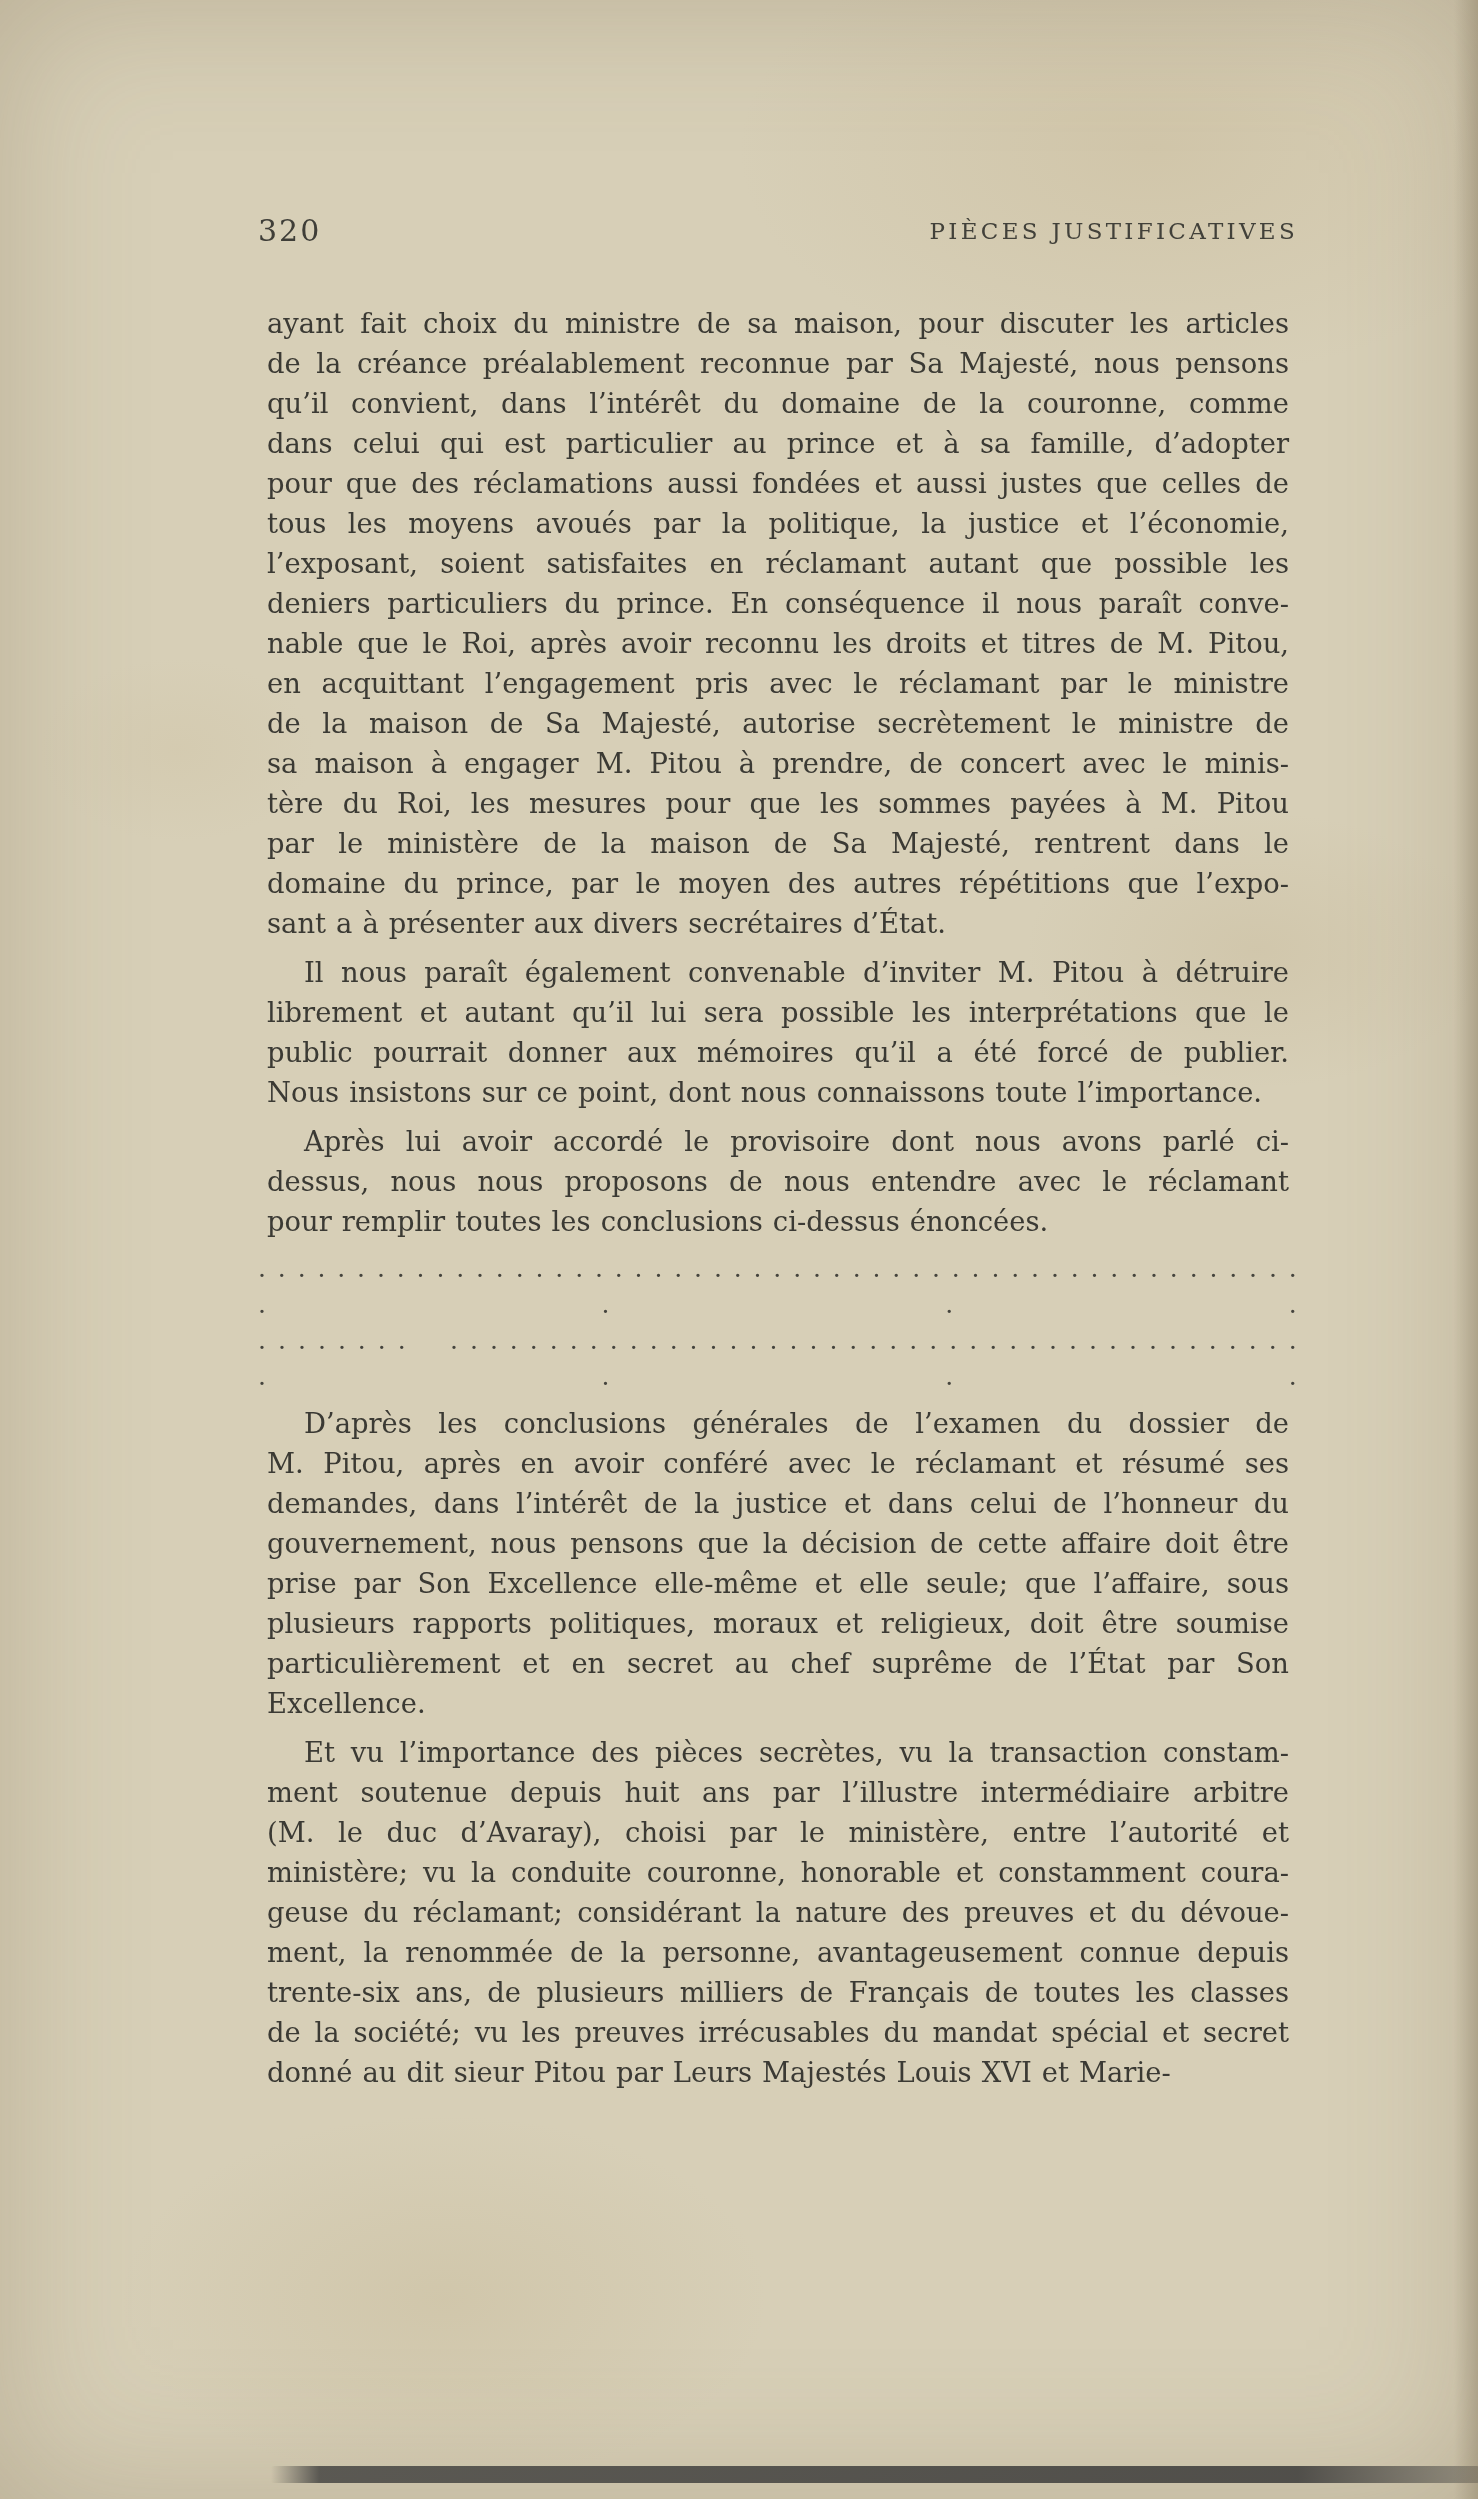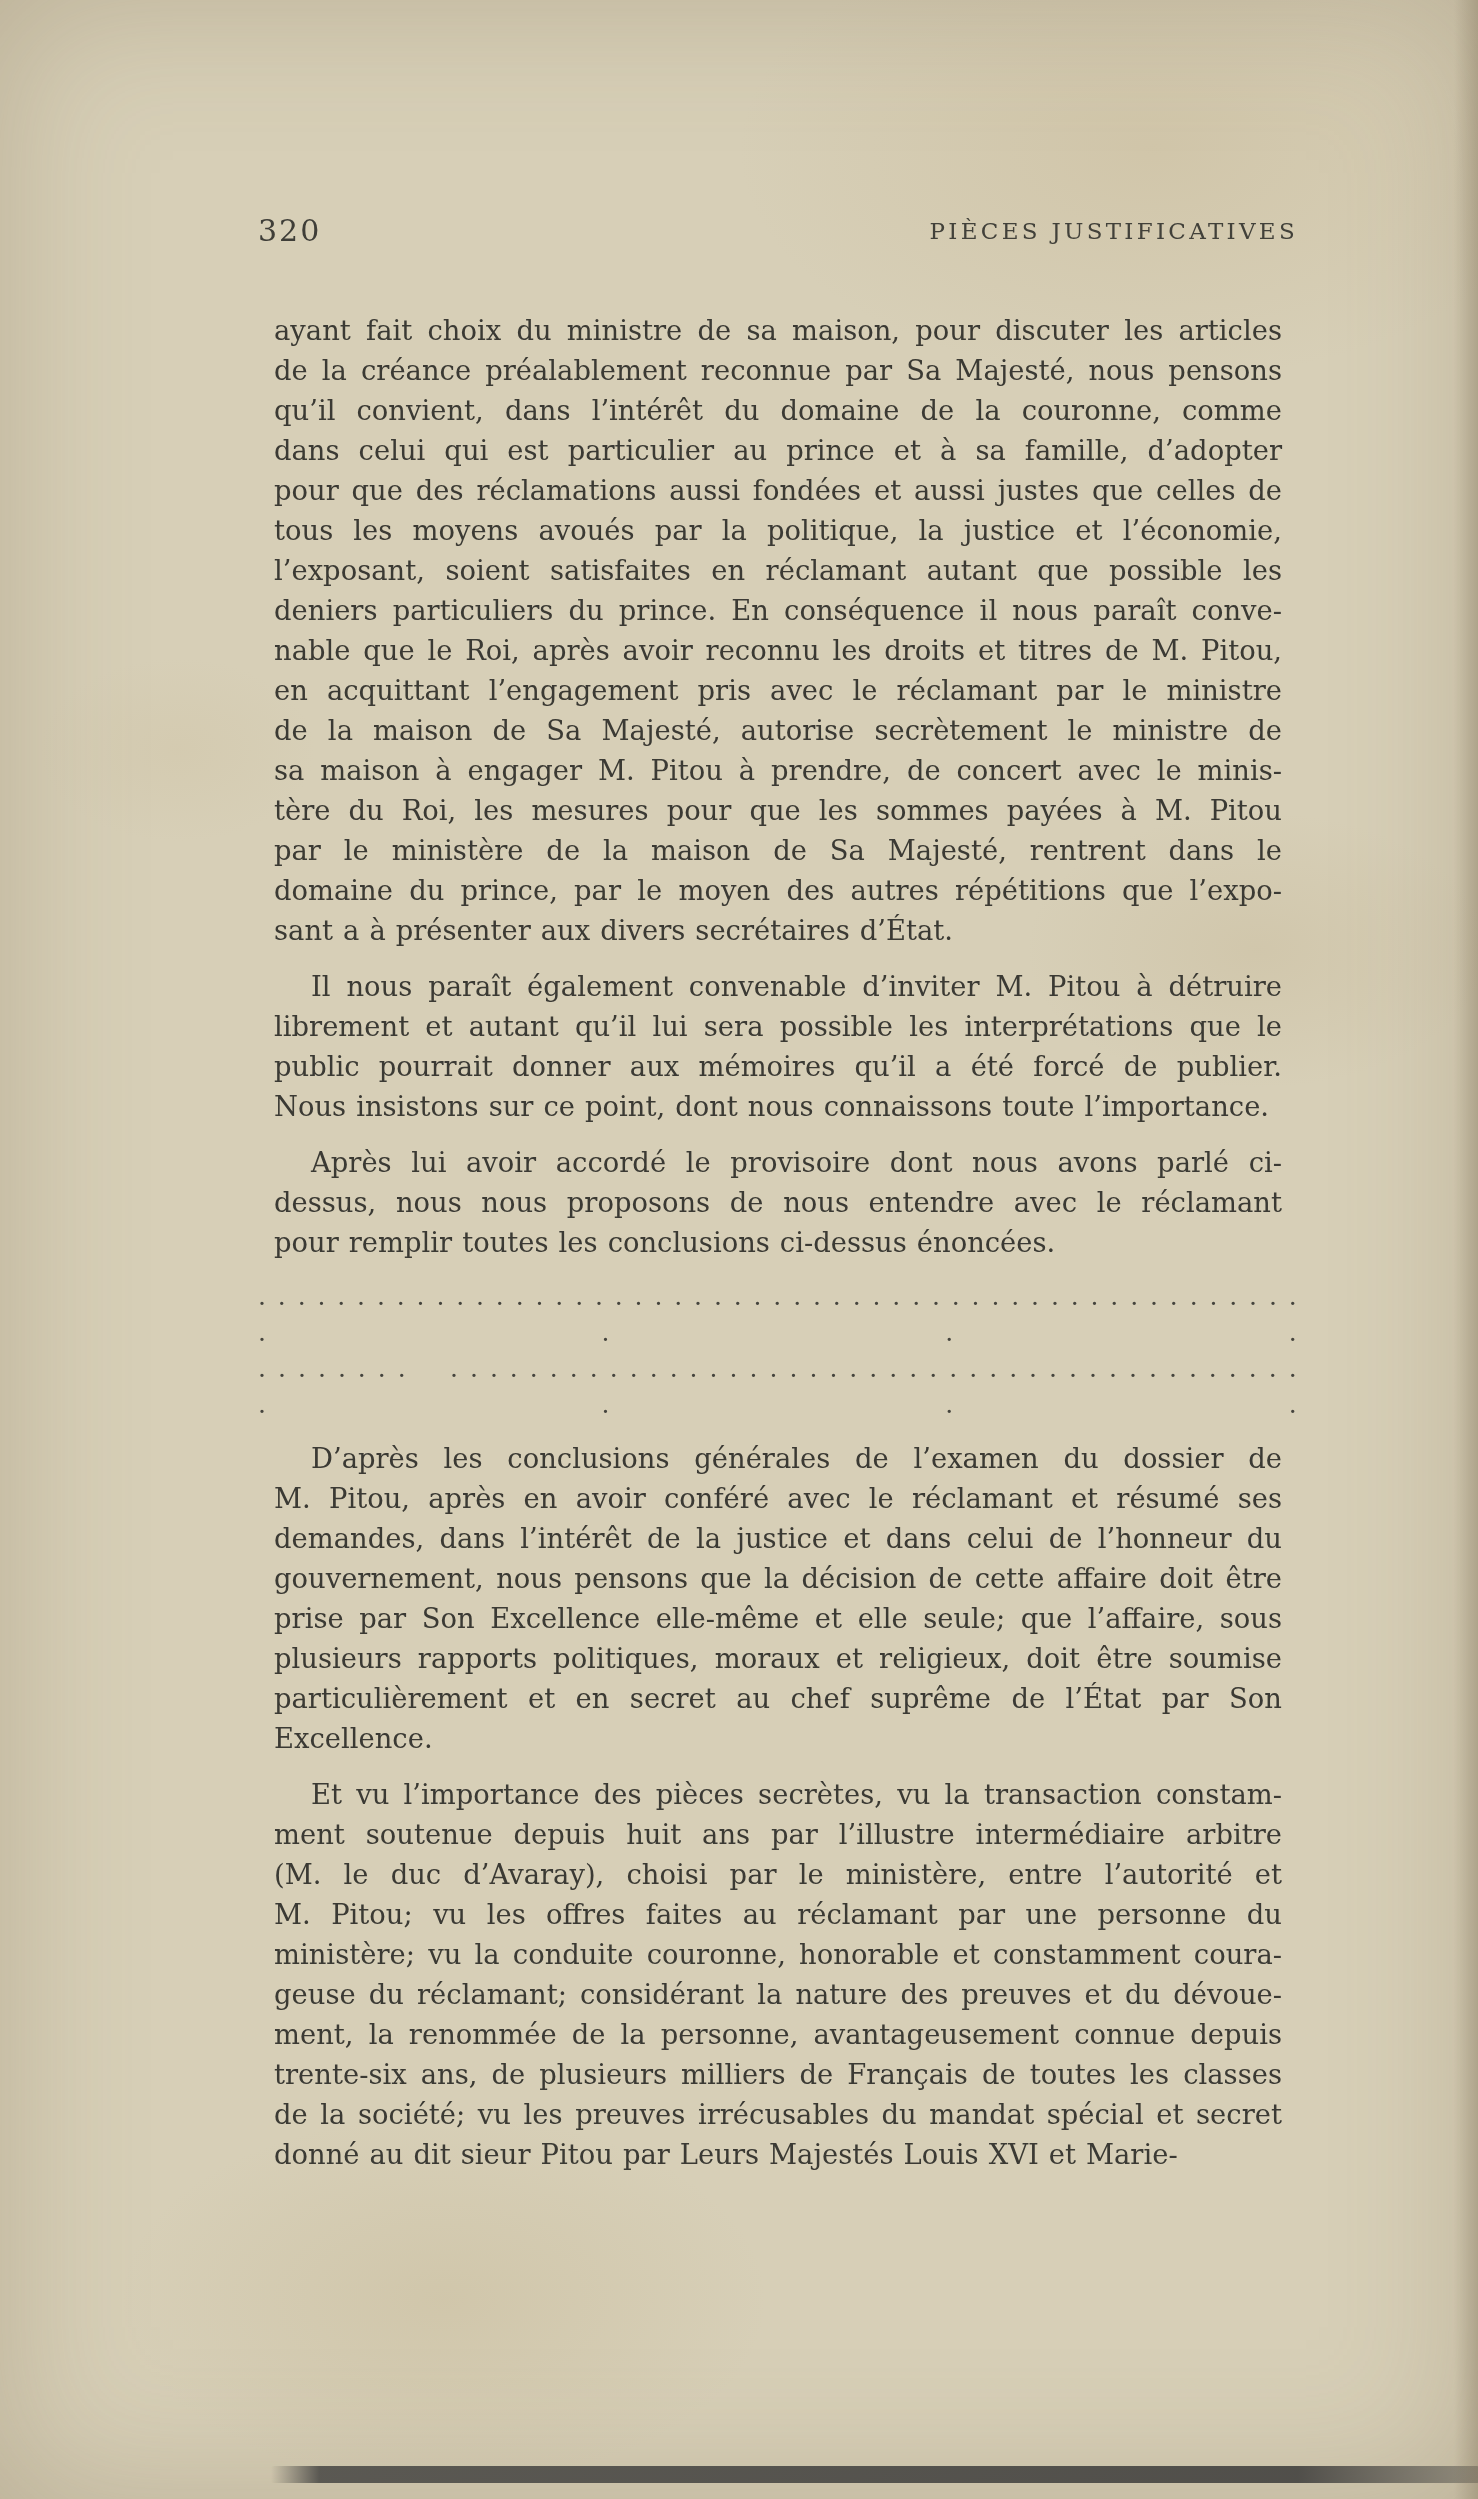--- a/index.html
+++ b/index.html
@@ -47,21 +47,21 @@
     font-size: 23px;
     letter-spacing: 3.3px;
     color: #42413a;
   }
   .text-block {
     position: absolute;
     top: 295px;
     left: 258px;
     width: 1040px;
   }
-  .paragraph { margin: 16px; }
+  .paragraph { margin: 9px; }
   .line {
     font-size: 27.4px;
     line-height: 40px;
     text-align: justify;
     text-align-last: justify;
     word-spacing: 1.3px;
     white-space: normal;
   }
   .line.last {
     text-align-last: left;
@@ -147,21 +147,20 @@
         <div class="line">gouvernement, nous pensons que la décision de cette affaire doit être</div>
         <div class="line">prise par Son Excellence elle-même et elle seule; que l’affaire, sous</div>
         <div class="line">plusieurs rapports politiques, moraux et religieux, doit être soumise</div>
         <div class="line">particulièrement et en secret au chef suprême de l’État par Son</div>
         <div class="line last">Excellence.</div>
       </div>
       <div class="paragraph">
         <div class="line indent">Et vu l’importance des pièces secrètes, vu la transaction constam-</div>
         <div class="line">ment soutenue depuis huit ans par l’illustre intermédiaire arbitre</div>
         <div class="line">(M. le duc d’Avaray), choisi par le ministère, entre l’autorité et</div>
-        <div class="line">M. Pitou; vu les offres faites au réclamant par une personne du</div>
         <div class="line">ministère; vu la conduite couronne, honorable et constamment coura-</div>
         <div class="line">geuse du réclamant; considérant la nature des preuves et du dévoue-</div>
         <div class="line">ment, la renommée de la personne, avantageusement connue depuis</div>
         <div class="line">trente-six ans, de plusieurs milliers de Français de toutes les classes</div>
         <div class="line">de la société; vu les preuves irrécusables du mandat spécial et secret</div>
         <div class="line last">donné au dit sieur Pitou par Leurs Majestés Louis XVI et Marie-</div>
       </div>
     </div>
   <div class="scan-edge-shadow"></div>
   <div class="right-edge-shade"></div>

